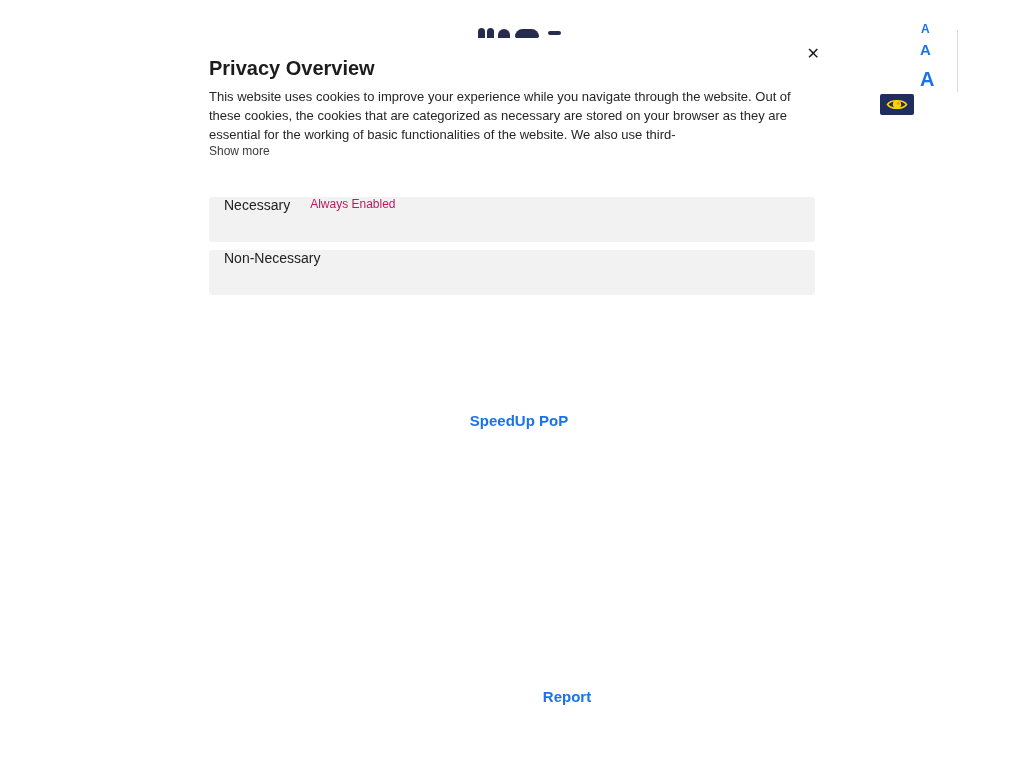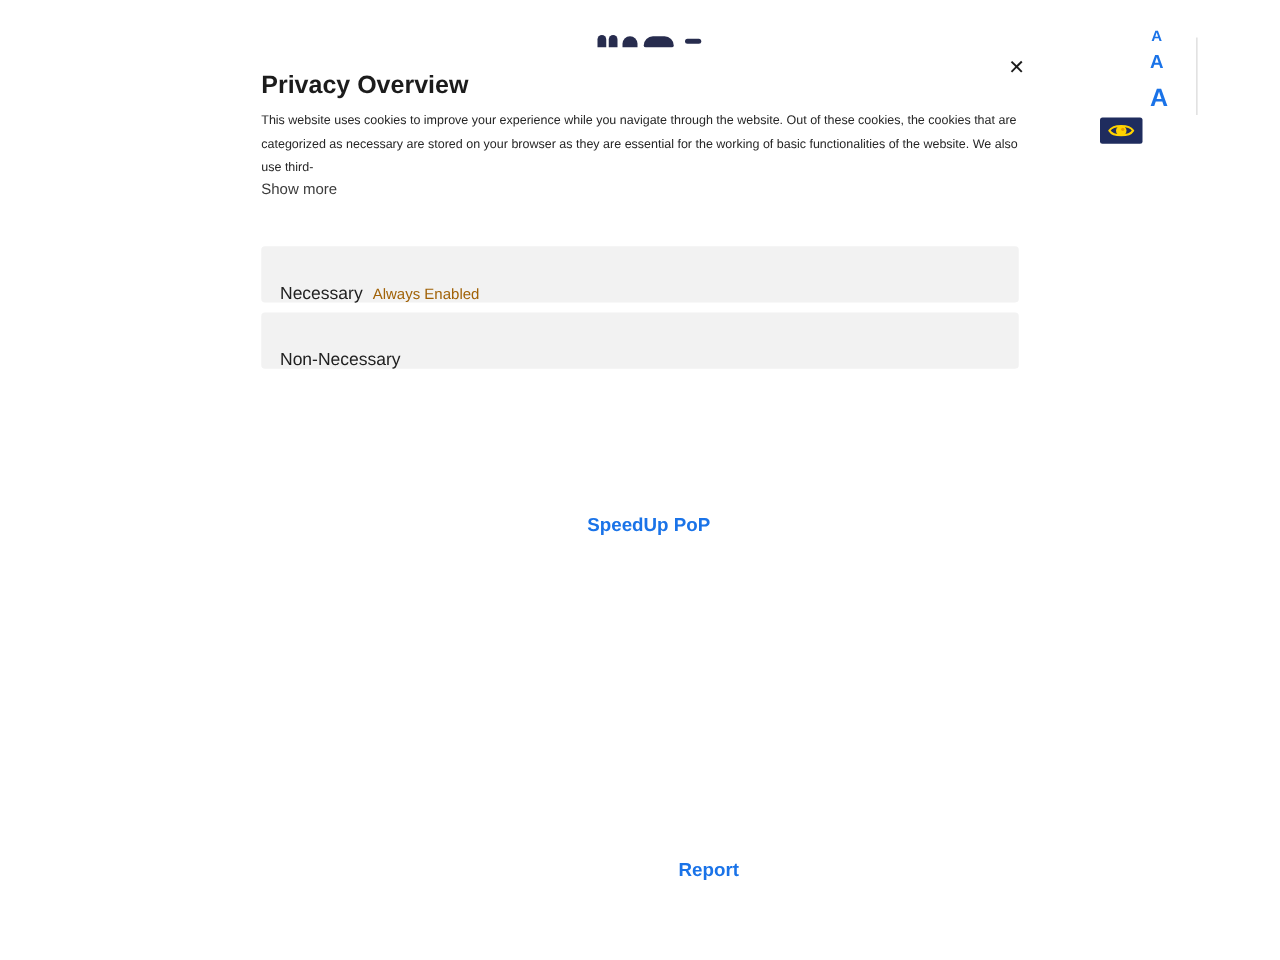--- a/index.html
+++ b/index.html
@@ -69,37 +69,37 @@
     padding: 4px;
     font-family: "DejaVu Sans", sans-serif;
   }
   .dialog-title {
     position: absolute; left: 19px; top: 19px;
     font-size: 20px; font-weight: bold; color: #1c1c1c;
   }
   .dialog-desc {
     position: absolute; left: 19px; top: 49px;
     width: 606px;
-    font-size: 10px; line-height: 19px; color: #262626;
+    font-size: 13px; line-height: 19px; color: #262626;
   }
   .show-more {
     position: absolute; left: 19px; top: 106px;
     font-size: 12px; color: #3c3c3c;
     cursor: pointer; text-decoration: none;
   }
   .accordion {
     position: absolute; left: 19px; width: 606px; height: 45px;
     background: #f2f2f2; border-radius: 3px;
-    display: flex; align-items: flex-end;
+    display: flex; align-items: flex-start;
     padding-left: 15px; cursor: pointer;
   }
   .accordion-1 { top: 159px; }
   .accordion-2 { top: 212px; }
   .accordion-label { font-size: 14px; color: #212121; }
-  .accordion-status { font-size: 12px; color: #a16207; margin-left: 8px; }
+  .accordion-status { font-size: 12px; color: #be185d; margin-left: 20px; }
 </style>
 </head>
 <body>
 
 <div class="page-layer">
 
   <div class="logo" title="">
     <span class="glyph g1a"></span>
     <span class="glyph g1b"></span>
     <span class="glyph g2"></span>

